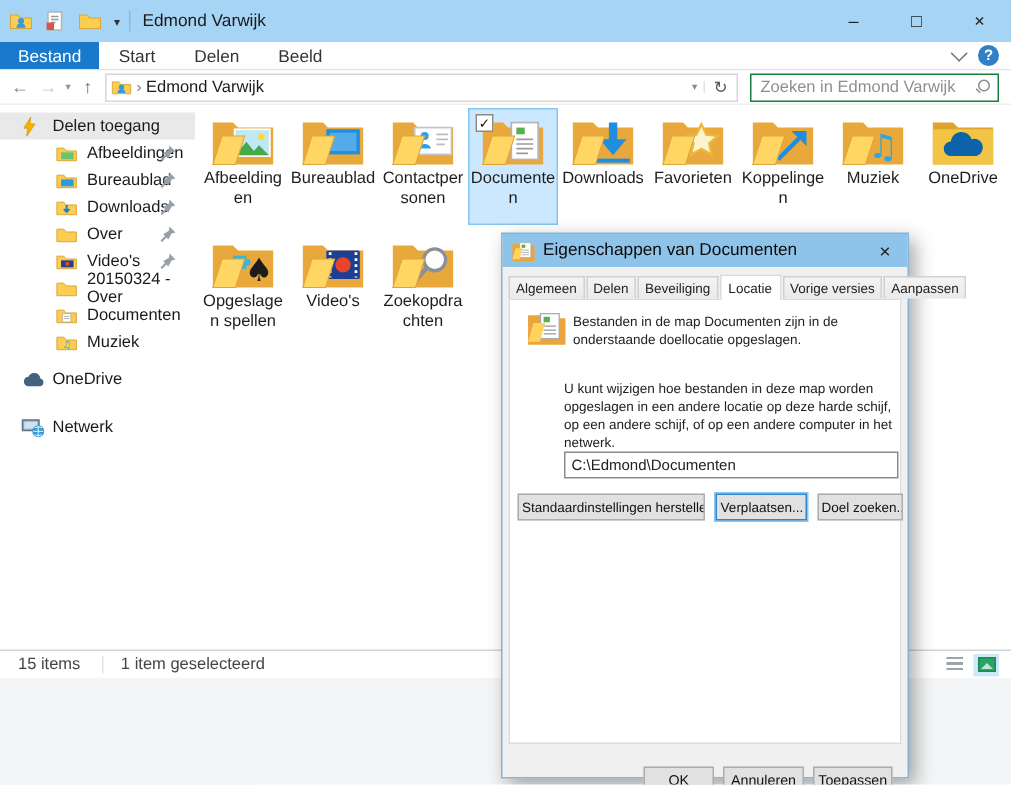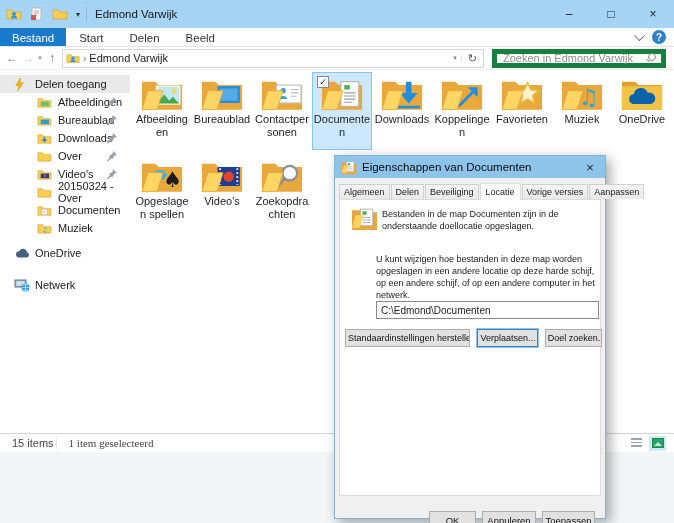--- a/index.html
+++ b/index.html
@@ -30,21 +30,21 @@
   .nav-glyph { font-size:12px; color:#7c8a94; width:16px; text-align:center; }
   .nav-glyph.disabled { color:#c3cbd1; }
   .nav-glyph.up { color:#5a6770; }
   .nav-dd { font-size:7px; color:#8a97a0; }
   .addressbox { flex:0 0 auto; width:422px; height:19px; border:1px solid #d6d6d6; display:flex; align-items:center; padding:0 2px 0 3px; gap:3px; font-size:11px; color:#1a1a1a; }
   .addressbox .ticon { width:14px; height:12px; }
   .bc-chev { color:#777; font-size:10px; }
   .addr-right { margin-left:auto; display:flex; align-items:center; gap:2px; }
   .addr-dd { font-size:7px; color:#888; padding:0 4px; border-right:1px solid #e4e4e4; }
   .refresh { font-size:11px; color:#555; padding:0 4px; }
-  .searchbox { margin-left:4px; flex:1; height:19px; border:5px solid #15803d; display:flex; align-items:center; padding:0 4px 0 6px; }
+  .searchbox { margin-left:4px; flex:1; height:19px; border:1px solid #15803d; display:flex; align-items:center; padding:0 4px 0 6px; }
   .searchbox input { border:none; outline:none; flex:1; font-size:11px; color:#444; font-family:"Liberation Sans",sans-serif; background:transparent; }
   .searchbox input::placeholder { color:#8f8f8f; }
   .mag { position:relative; width:12px; height:12px; }
   .mag::before { content:""; position:absolute; left:3px; top:1px; width:6px; height:6px; border:1.4px solid #8a8a8a; border-radius:50%; }
   .mag::after { content:""; position:absolute; left:1px; top:8px; width:4px; height:1.4px; background:#8a8a8a; transform:rotate(45deg); }
 
   .ebody { display:flex; height:363px; }
   .sidebar { width:130px; padding-top:5px; font-size:11px; color:#1a1a1a; flex:0 0 130px; }
   .srow { position:relative; height:18px; display:flex; align-items:center; gap:5px; padding-left:14px; }
   .srow.child { padding-left:37px; }
@@ -54,21 +54,21 @@
   .sgap { height:7px; }
 
   .files { position:relative; flex:1; padding:2px 0 0 2px; display:flex; flex-wrap:wrap; align-content:flex-start; }
   .tile { width:60px; height:78px; margin-bottom:4px; display:flex; flex-direction:column; align-items:center; border:1px solid transparent; position:relative; }
   .tile.selected { background:#cce8ff; border-color:#84c7f0; }
   .tile .fsvg { width:46px; height:38px; margin-top:2px; }
   .tile .tlabel { font-size:11px; line-height:13px; text-align:center; color:#1e1e1e; width:58px; word-break:break-word; max-height:27px; overflow:hidden; }
   .checkbox { position:absolute; left:4px; top:3px; width:12px; height:12px; background:#fff; border:1px solid #8a8a8a; font-size:9px; line-height:10px; text-align:center; color:#111; }
 
   .statusbar { height:19px; border-top:1px solid #d4d4d4; display:flex; align-items:center; font-size:11px; color:#444; padding:0 8px 0 12px; background:#fff; }
-  .st-sel { margin-left:2px; padding-left:12px; border-left:1px solid #e4e4e4;font-family:Liberation Serif, serif; }
+  .st-sel { margin-left:14px; padding-left:12px; border-left:1px solid #e4e4e4; }
   .viewicons { margin-left:auto; display:flex; gap:4px; }
   .vicon { width:17px; height:15px; display:flex; align-items:center; justify-content:center; }
   .vicon.active { background:#cde8f6; }
   .v-details { width:11px; height:10px; background:repeating-linear-gradient(#9aa4ac 0 1.6px, transparent 1.6px 3.6px); }
   .v-thumb { width:12px; height:10px; background:#27a567; border:1px solid #1d8a55; position:relative; }
   .v-thumb::after { content:""; position:absolute; left:1px; bottom:1px; border-left:4px solid transparent; border-right:4px solid transparent; border-bottom:4px solid #bfe6cf; }
 
   
   .dialog { position:absolute; left:334px; top:155px; width:272px; height:364px; background:#f0f0f0; border:1px solid #86b3d4; box-shadow:4px 4px 12px rgba(0,0,0,.35); }
   .dtitle { height:22px; background:#8fc4ea; display:flex; align-items:center; gap:5px; padding-left:6px; font-size:11.5px; color:#0a0a0a; }
@@ -353,33 +353,33 @@
               <use href="#fback"></use>
               <path d="M23.5 6 h5 v10 h5.5 l-8 9.5 -8 -9.5 h5.5 z" fill="#1f8ee0"></path>
               <rect x="16" y="27.5" width="20" height="2.4" fill="#1f8ee0"></rect>
               <use href="#ffront"></use>
             </svg>
           <div class="tlabel">Downloads</div>
         </div>
         <div class="tile">
           <svg class="fsvg" viewBox="0 0 40 34">
               <use href="#fback"></use>
+              <path d="M25 7 l3 6.2 6.8 .7 -5.1 4.6 1.5 6.7 -6.2 -3.5 -6.2 3.5 1.5 -6.7 -5.1 -4.6 6.8 -.7 z" fill="#fdf3cf" stroke="#ecb83a" stroke-width="1.4"></path>
+              <use href="#ffront"></use>
+            </svg>
+          <div class="tlabel">Favorieten</div>
+        </div>
+        <div class="tile">
+          <svg class="fsvg" viewBox="0 0 40 34">
+              <use href="#fback"></use>
               <path d="M17 28 L30 15" stroke="#1f8ee0" stroke-width="2.6"></path>
               <path d="M25 11 h9 v9 z" fill="#1f8ee0"></path>
               <use href="#ffront"></use>
             </svg>
           <div class="tlabel">Koppelingen</div>
-        </div>
-        <div class="tile">
-          <svg class="fsvg" viewBox="0 0 40 34">
-              <use href="#fback"></use>
-              <path d="M25 7 l3 6.2 6.8 .7 -5.1 4.6 1.5 6.7 -6.2 -3.5 -6.2 3.5 1.5 -6.7 -5.1 -4.6 6.8 -.7 z" fill="#fdf3cf" stroke="#ecb83a" stroke-width="1.4"></path>
-              <use href="#ffront"></use>
-            </svg>
-          <div class="tlabel">Favorieten</div>
         </div>
         <div class="tile">
           <svg class="fsvg" viewBox="0 0 40 34">
               <use href="#fback"></use>
               <text x="17" y="27" font-size="20" fill="#2aa9e0">♫</text>
               <use href="#ffront"></use>
             </svg>
           <div class="tlabel">Muziek</div>
         </div>
         <div class="tile">

